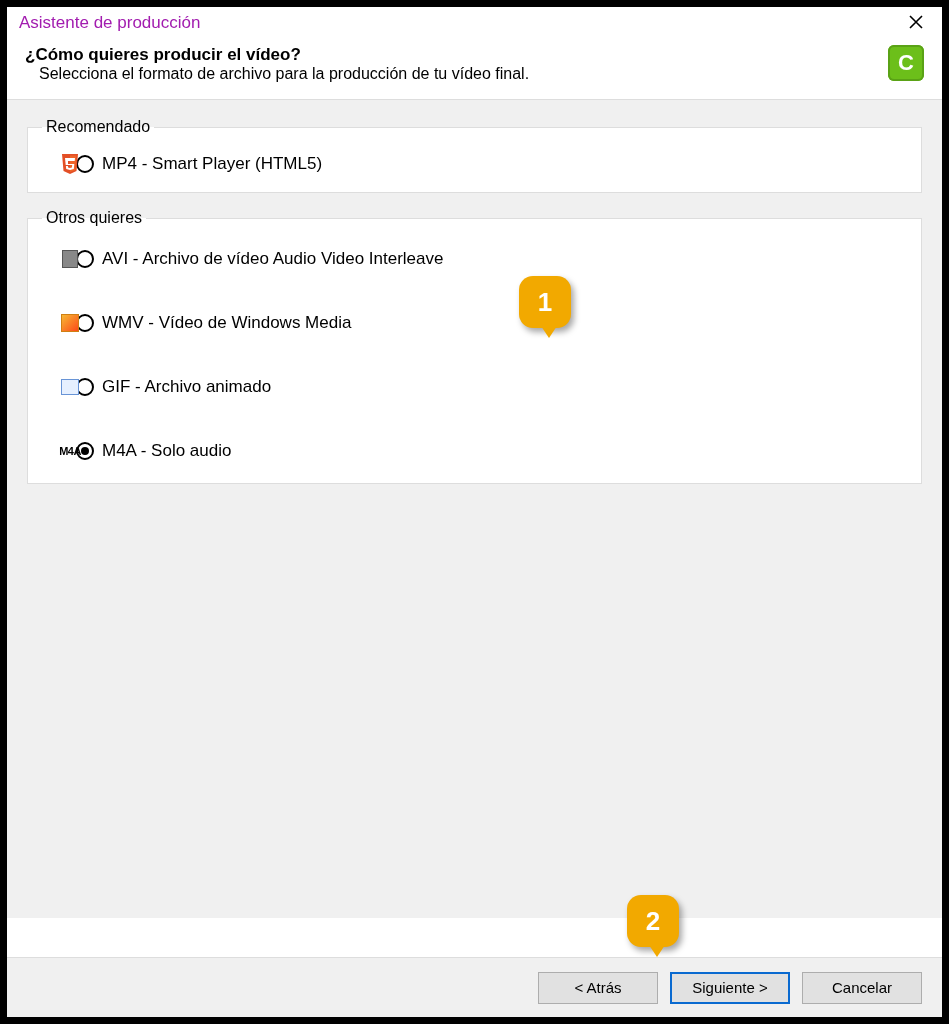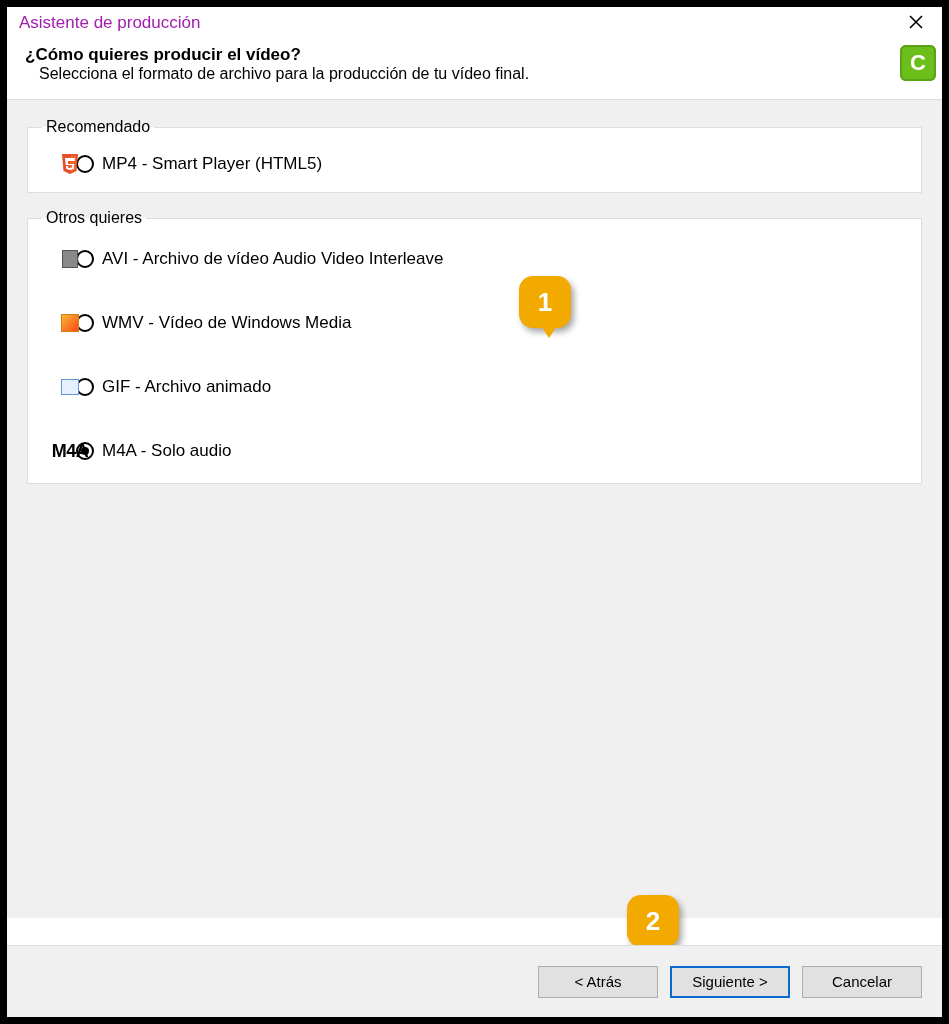--- a/index.html
+++ b/index.html
@@ -29,21 +29,21 @@
   .titlebar .title { font-size: 17px; color: #a21caf; }
   .titlebar .close {
     font-size: 20px; line-height: 1;
     width: 28px; text-align: center;
     cursor: default;
   }
   .header {
     display: flex;
     align-items: flex-start;
     justify-content: space-between;
-    padding: 10px 6px 16px 18px;
+    padding: 10px 18px 16px 18px;
     border-bottom: 1px solid #ddd;
     background: #fff;
   }
   .header-text .q { font-weight: bold; font-size: 17px; }
   .header-text .sub {
     margin-left: 14px;
     font-size: 16px;
     color: #000;
   }
   .logo {
@@ -78,40 +78,40 @@
     padding: 6px 0 6px 30px;
     position: relative;
   }
   .other .opt-row { padding-top: 10px; padding-bottom: 10px; }
   .other .opt-row + .opt-row { margin-top: 24px; }
   .opt-row .ico {
     position: absolute;
     left: 4px;
     width: 40px; height: 20px;
     display: flex; align-items: center; justify-content: center;
-    font-size: 18px;
+    font-size: 11px;
   }
   .radio {
     width: 18px; height: 18px;
     border: 2px solid #000;
     border-radius: 50%;
     display: inline-flex; align-items: center; justify-content: center;
     flex: 0 0 auto;
   }
   .radio.checked::after {
     content: "";
     width: 8px; height: 8px;
     background: #000;
     border-radius: 50%;
   }
   .opt-label { font-size: 17px; }
   .footer {
     position: absolute;
     bottom: 0; left: 0; right: 0;
-    height: 72px;
+    height: 60px;
     background: #f0f0f0;
     border-top: 1px solid #ddd;
     display: flex;
     justify-content: flex-end;
     align-items: center;
     gap: 12px;
     padding: 0 20px;
   }
   .btn {
     min-width: 120px;

